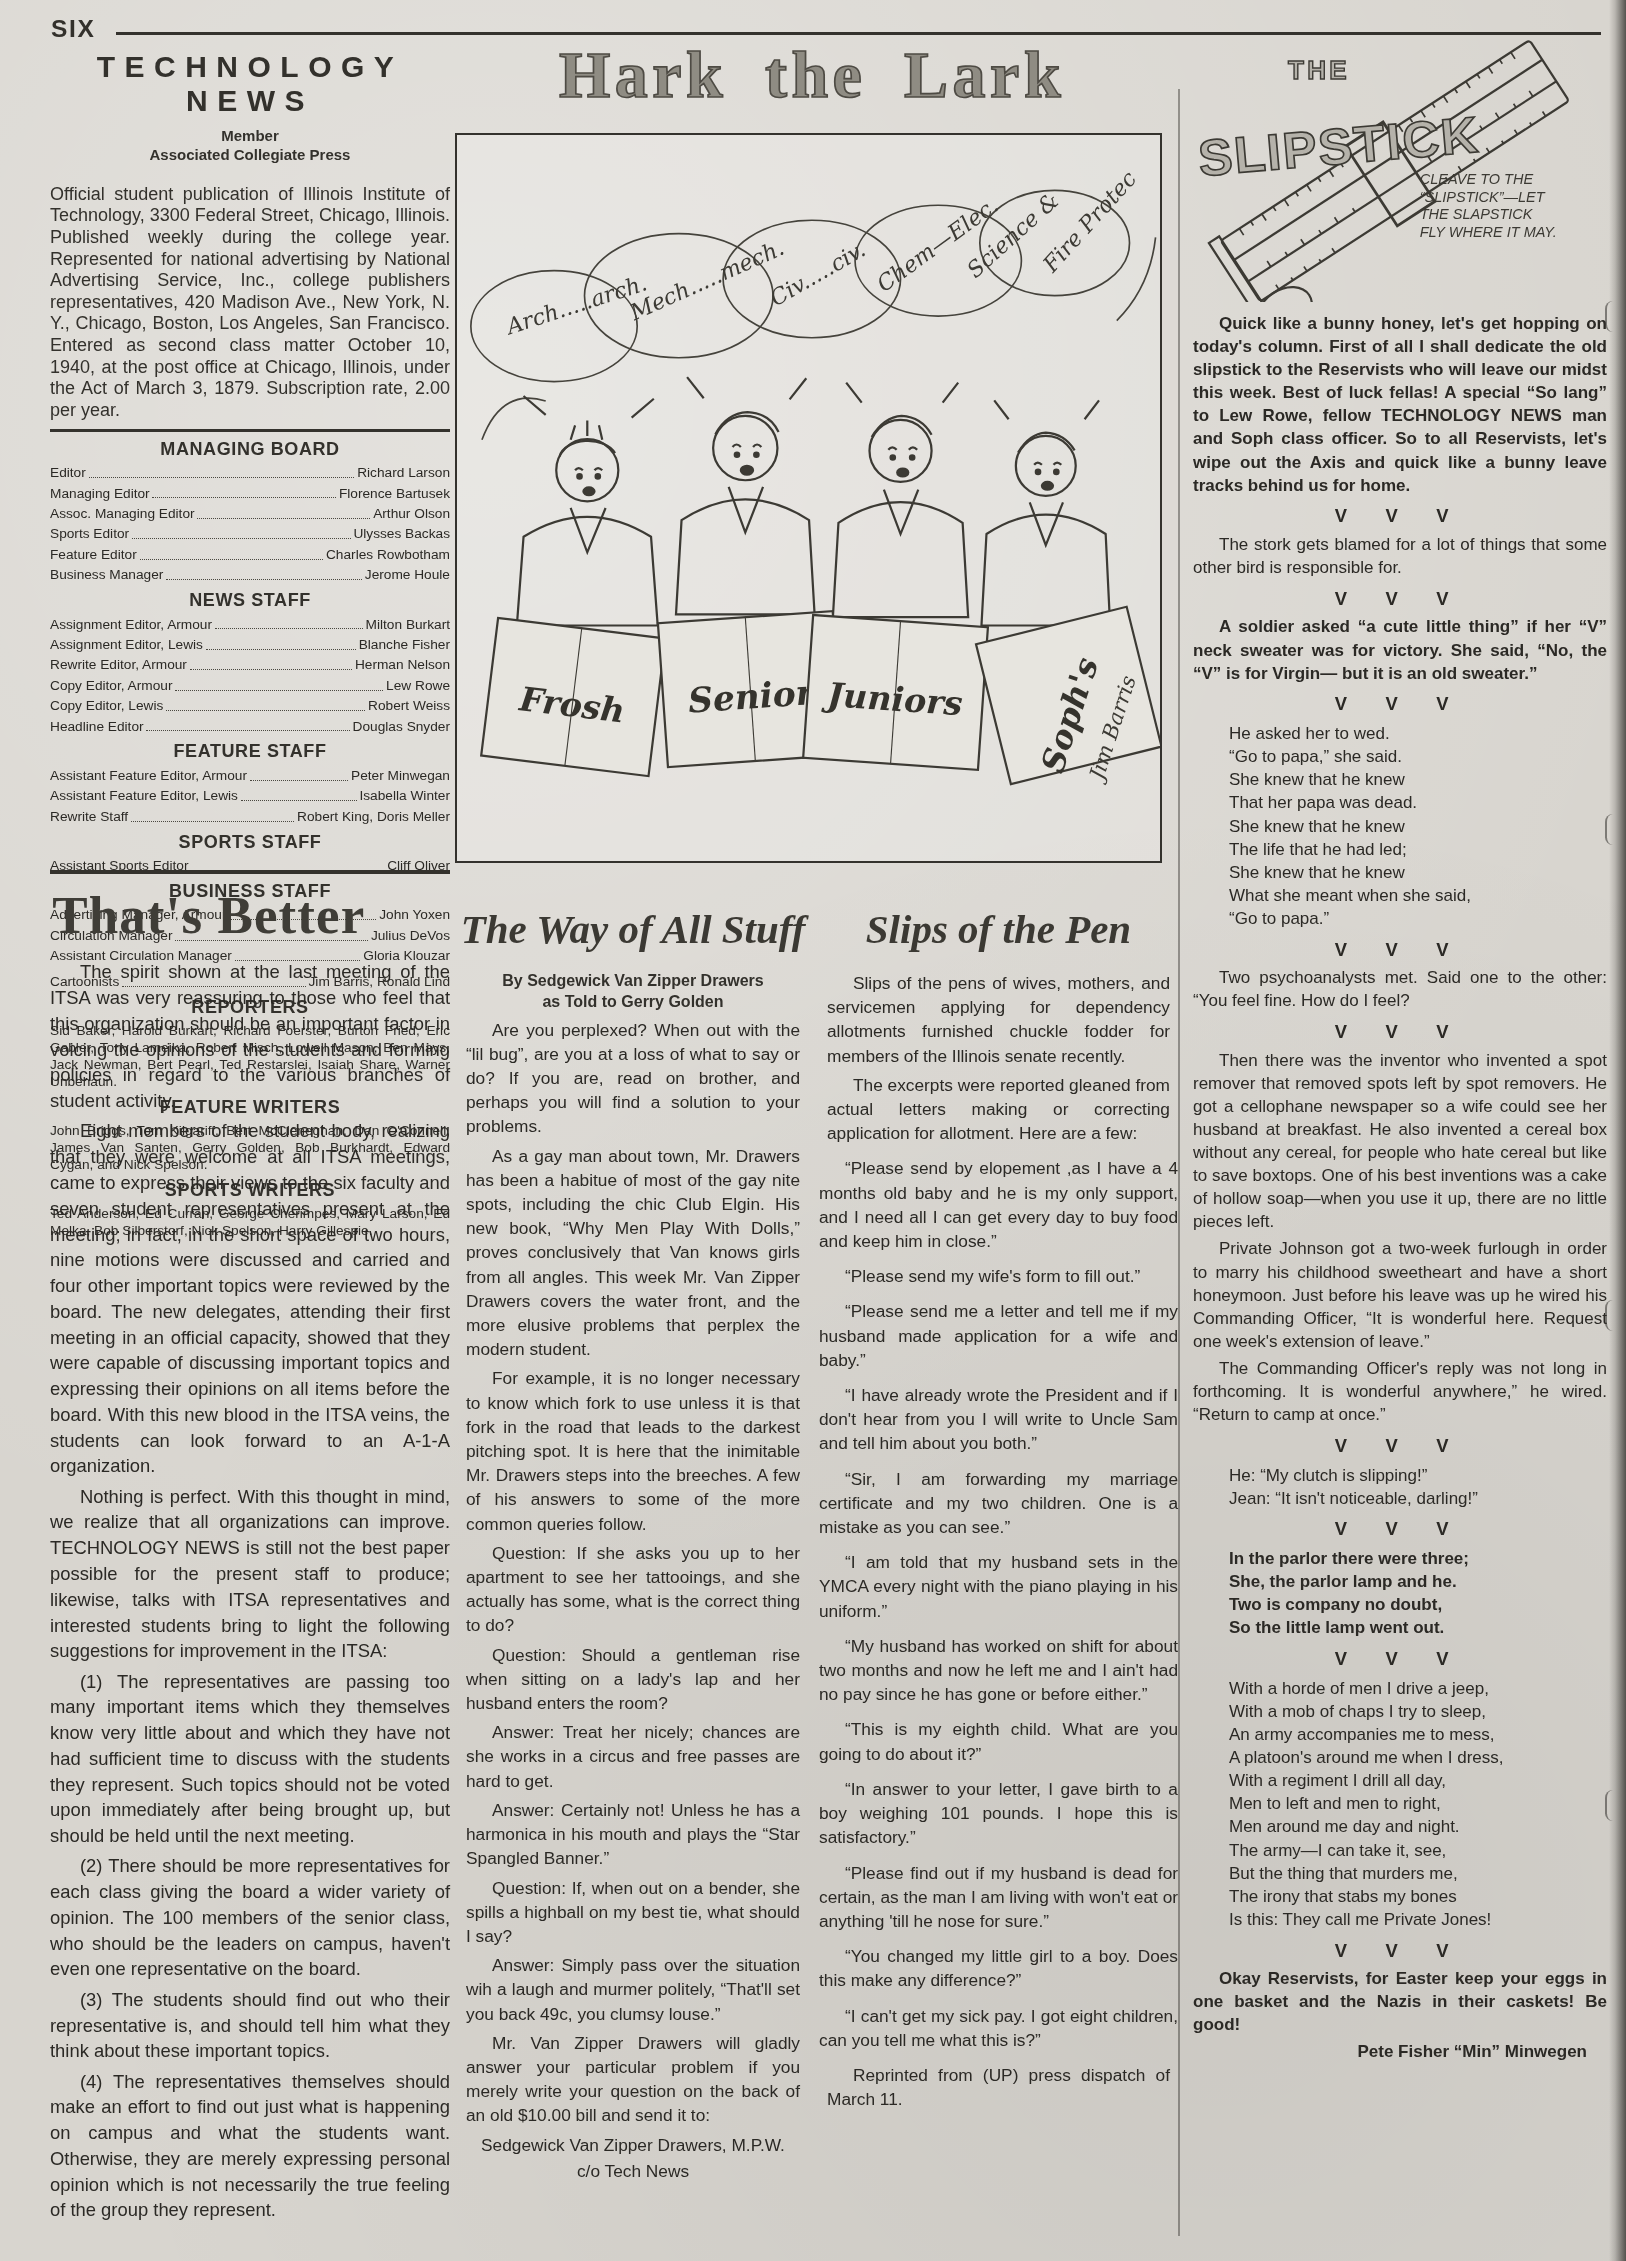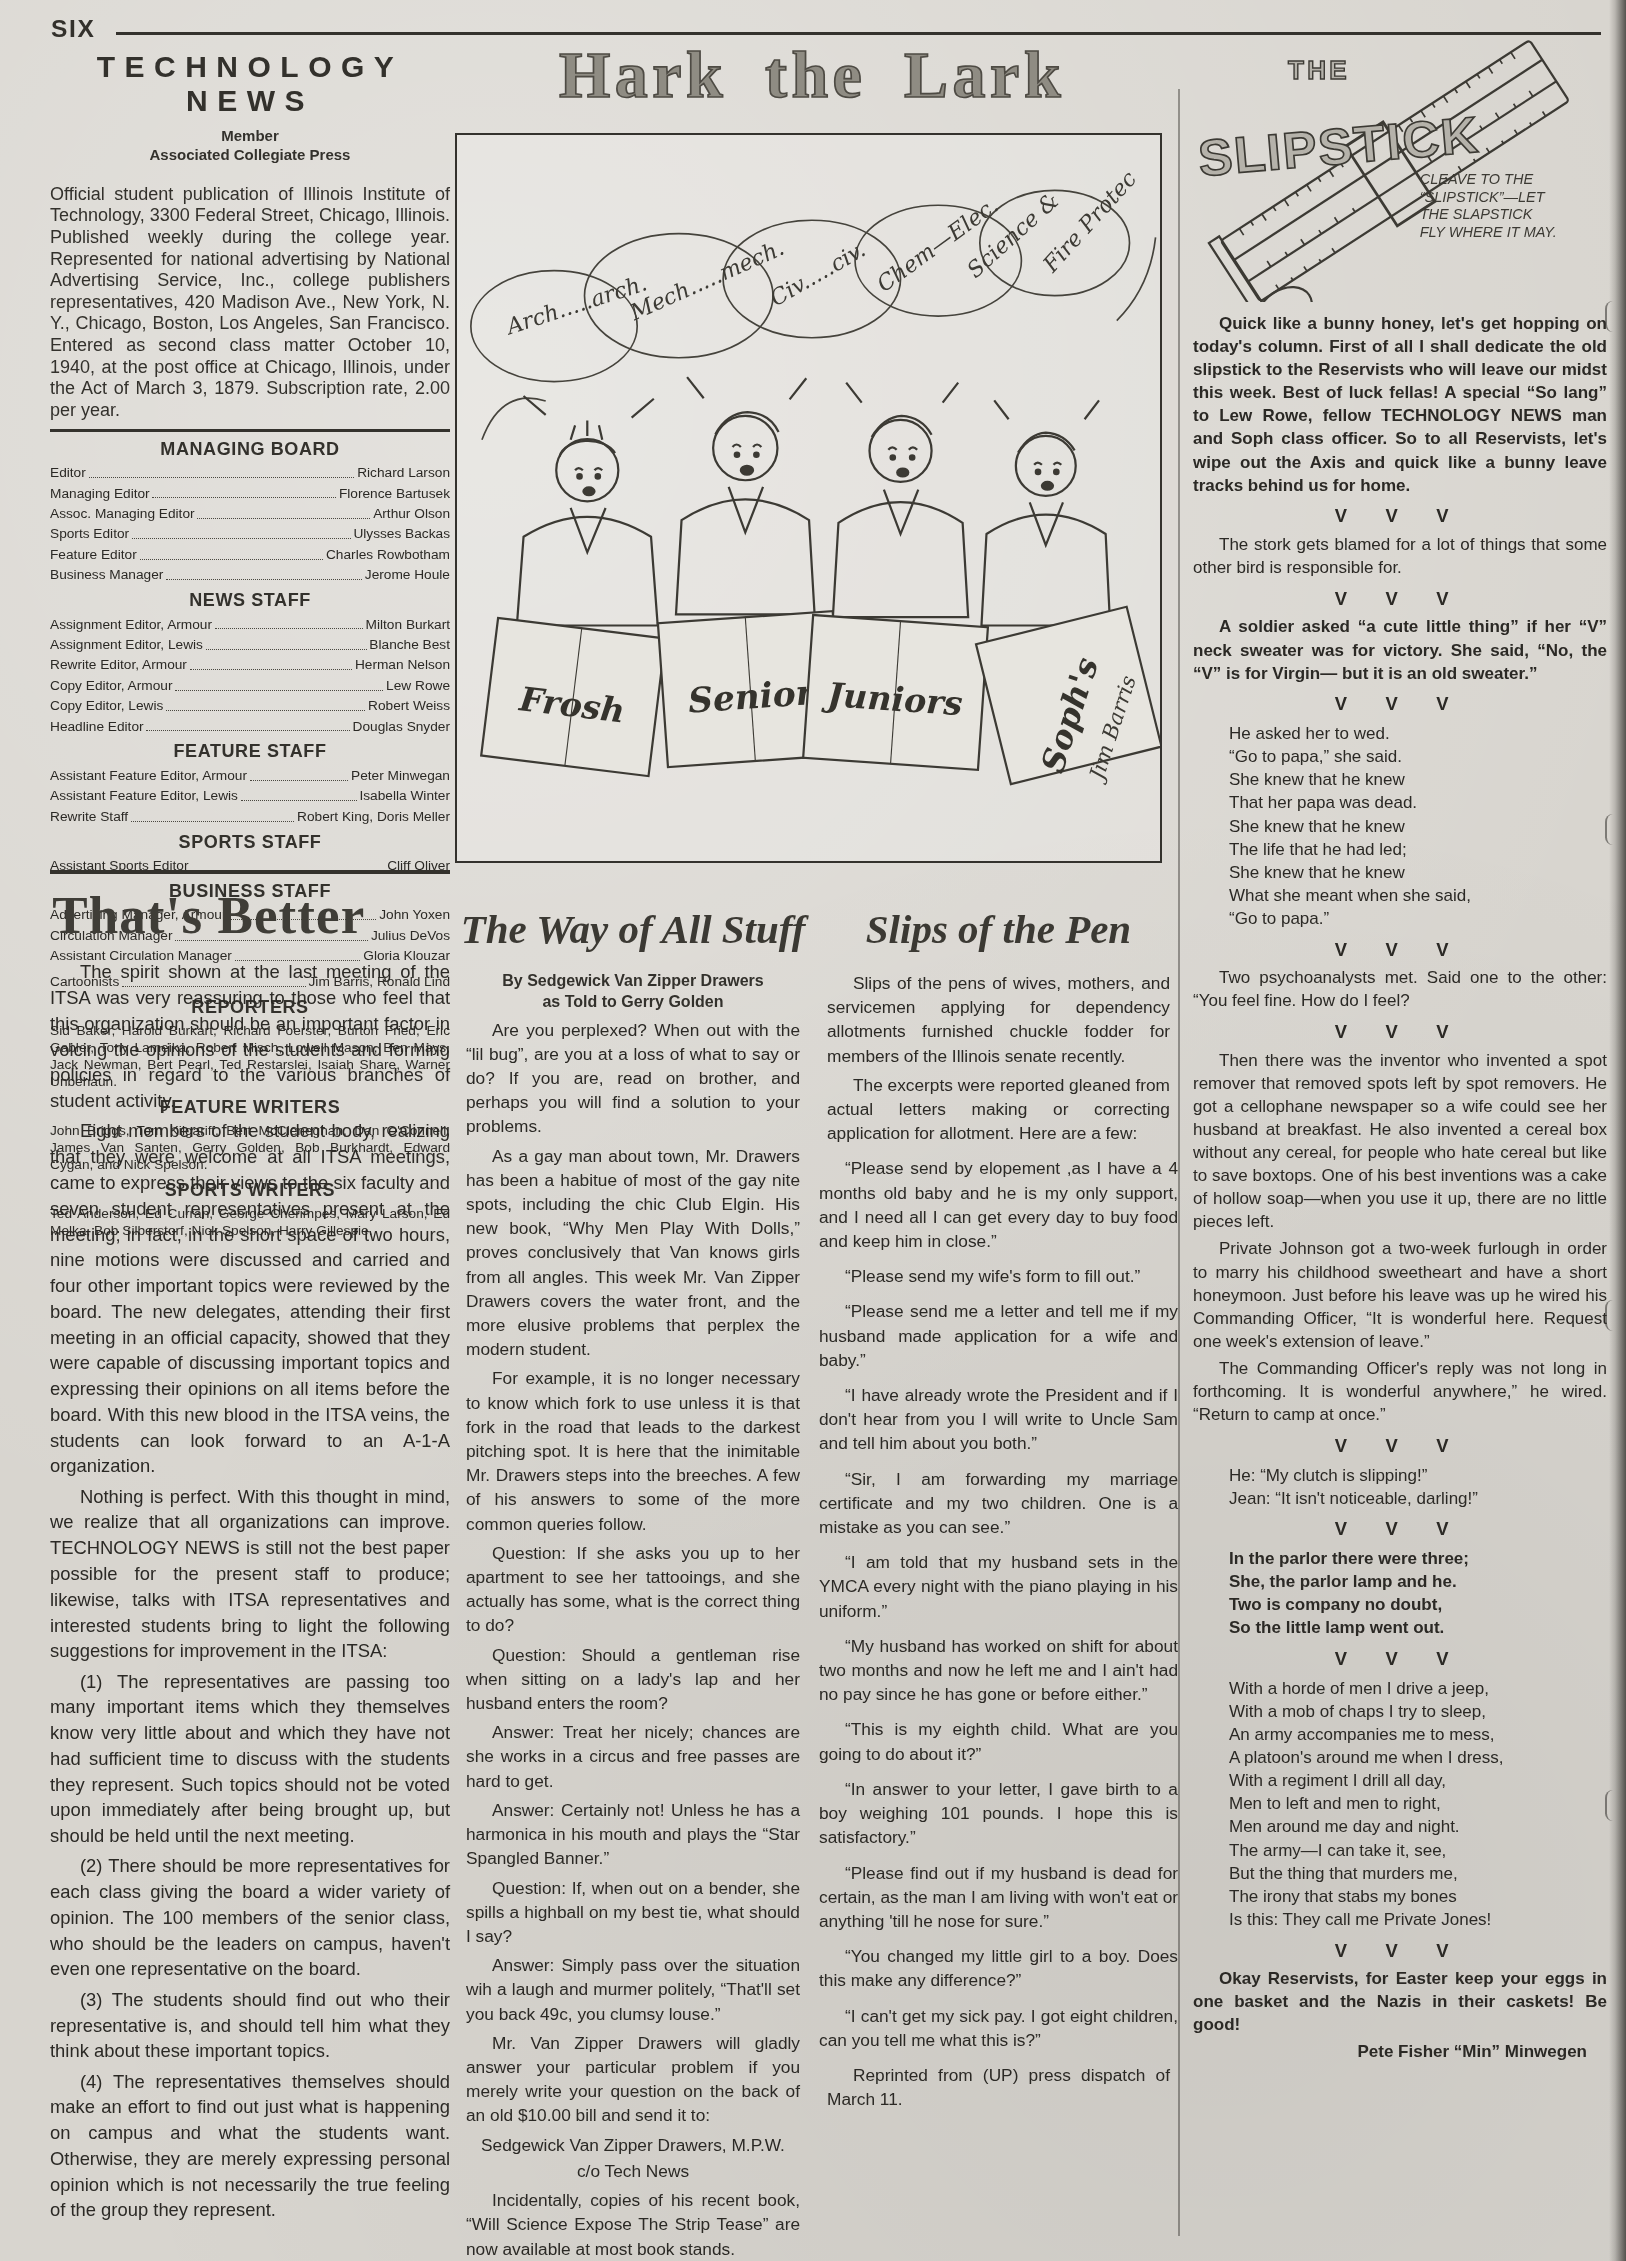--- a/index.html
+++ b/index.html
@@ -127,21 +127,21 @@
 
     <div class="staff-head">NEWS STAFF</div>
     <div class="srow">
         <span class="role">Assignment Editor, Armour</span>
         <span class="dots"></span>
         <span class="nm">Milton Burkart</span>
       </div>
     <div class="srow">
         <span class="role">Assignment Editor, Lewis</span>
         <span class="dots"></span>
-        <span class="nm">Blanche Best</span>
+        <span class="nm">Blanche Fisher</span>
       </div>
     <div class="srow">
         <span class="role">Rewrite Editor, Armour</span>
         <span class="dots"></span>
         <span class="nm">Herman Nelson</span>
       </div>
     <div class="srow">
         <span class="role">Copy Editor, Armour</span>
         <span class="dots"></span>
         <span class="nm">Lew Rowe</span>
@@ -329,21 +329,20 @@
     <p>For example, it is no longer necessary to know which fork to use unless it is that fork in the road that leads to the darkest pitching spot.  It is here that the inimitable Mr. Drawers steps into the breeches.  A few of his answers to some of the more common queries follow.</p>
     <p>Question: If she asks you up to her apartment to see her tattooings, and she actually has some, what is the correct thing to do?</p>
     <p>Question: Should a gentleman rise when sitting on a lady's lap and her husband enters the room?</p>
     <p>Answer: Treat her nicely; chances are she works in a circus and free passes are hard to get.</p>
     <p>Answer: Certainly not!  Unless he has a harmonica in his mouth and plays the “Star Spangled Banner.”</p>
     <p>Question: If, when out on a bender, she spills a highball on my best tie, what should I say?</p>
     <p>Answer: Simply pass over the situation wih a laugh and murmer politely, “That'll set you back 49c, you clumsy louse.”</p>
     <p>Mr. Van Zipper Drawers will gladly answer your particular problem if you merely write your question on the back of an old $10.00 bill and send it to:</p>
     <p class="center">Sedgewick Van Zipper Drawers, M.P.W.</p>
     <p class="center">c/o Tech News</p>
-    <p>Incidentally, copies of his recent book, “Will Science Expose The Strip Tease” are now available at most book stands.</p>
   </div>
 
   <div class="colB">
     <div class="col-title">Slips of the Pen</div>
     <p>Slips of the pens of wives, mothers, and servicemen applying for dependency allotments furnished chuckle fodder for members of the Illinois senate recently.</p>
     <p>The excerpts were reported gleaned from actual letters making or correcting application for allotment.  Here are a few:</p>
     <p class="quote">“Please send by elopement ,as I have a 4 months old baby and he is my only support, and I need all I can get every day to buy food and keep him in close.”</p>
     <p class="quote">“Please send my wife's form to fill out.”</p>
     <p class="quote">“Please send me a letter and tell me if my husband made application for a wife and baby.”</p>
     <p class="quote">“I have already wrote the President and if I don't hear from you I will write to Uncle Sam and tell him about you both.”</p>

